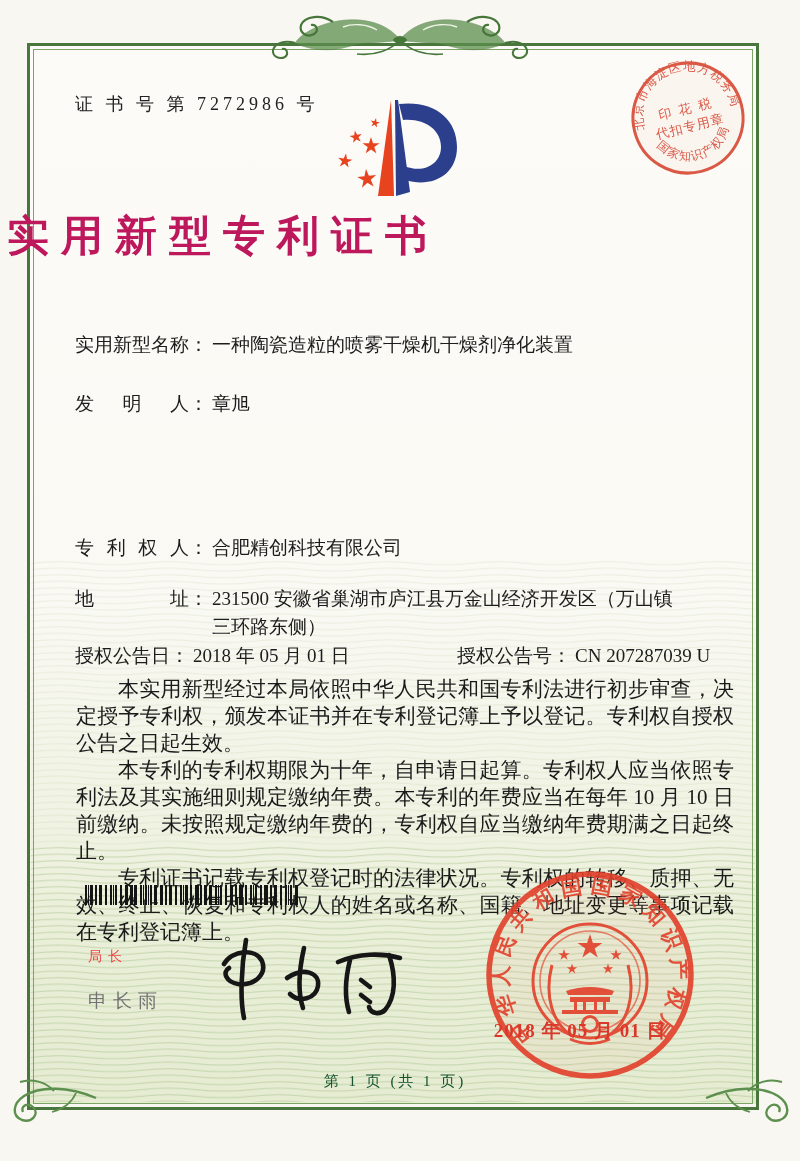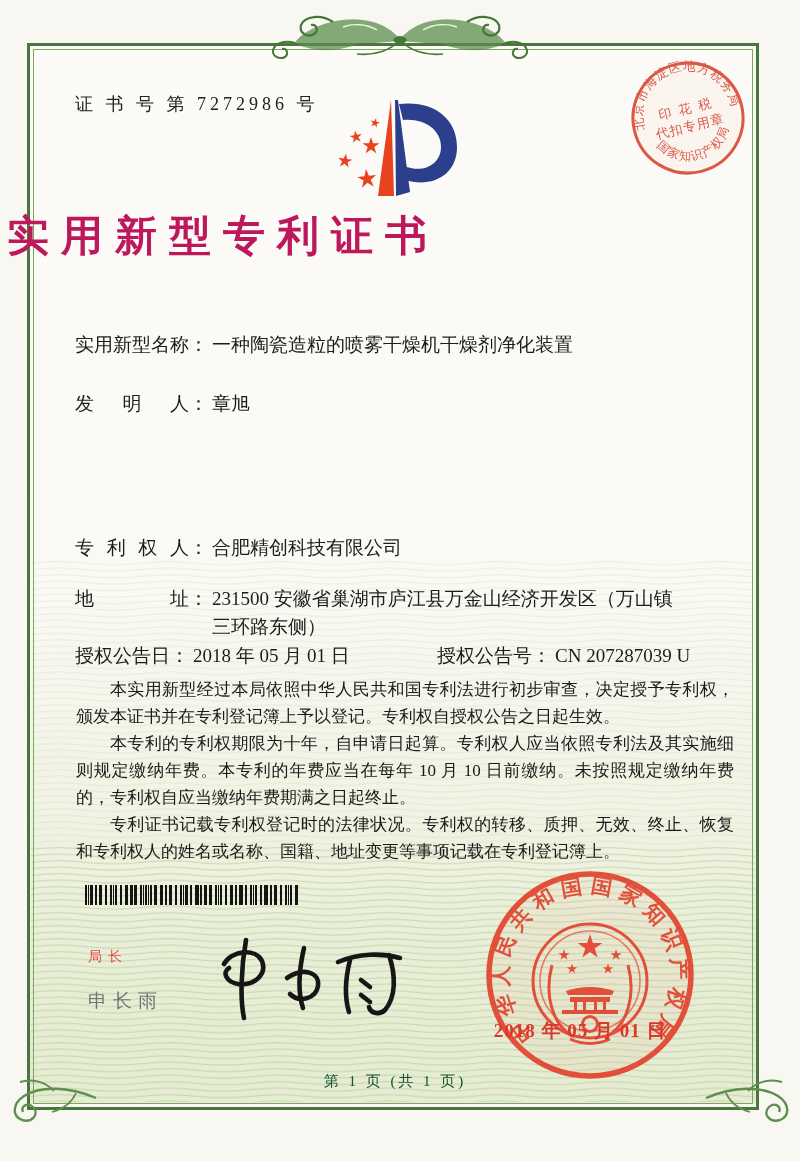--- a/index.html
+++ b/index.html
@@ -12,23 +12,23 @@
   .frame-inner{position:absolute;left:3px;top:3px;right:3px;bottom:3px;border:1px solid #7ca465;}
   .cert-no{position:absolute;left:75px;top:92px;font-size:18px;letter-spacing:4px;color:#222;}
   .logo-svg{position:absolute;left:325px;top:90px;}
   .title{position:absolute;left:0;top:208px;width:800px;
          font-size:42px;font-weight:700;letter-spacing:12px;color:#be185d;padding-left:7px;}
   .tax-stamp{position:absolute;left:622px;top:52px;transform:rotate(-14deg);}
   .row{position:absolute;left:75px;right:66px;font-size:19px;color:#1c1c1c;line-height:26px;white-space:nowrap;}
   .row .lbl{display:inline-block;width:114px;text-align:justify;text-align-last:justify;vertical-align:top;}
   .row .colon{display:inline-block;vertical-align:top;}
   .row .val{display:inline-block;vertical-align:top;margin-left:4px;white-space:pre-line;max-width:470px;}
-  .grant-right{position:absolute;left:362px;top:0;white-space:nowrap;}
+  .grant-right{position:absolute;left:382px;top:0;white-space:nowrap;}
   .paras{position:absolute;left:76px;top:676px;width:658px;color:#1a1a1a;}
-  .paras p{margin:0;text-indent:2em;font-size:17px;line-height:27px;text-align:justify;}
+  .paras p{margin:0;text-indent:2em;font-size:21px;line-height:27px;text-align:justify;}
   .barcode{position:absolute;left:85px;top:885px;width:214px;height:20px;
     background:
       repeating-linear-gradient(90deg,#141414 0 2px,rgba(0,0,0,0) 2px 5px),
       repeating-linear-gradient(90deg,#141414 0 1px,rgba(0,0,0,0) 1px 7px),
       repeating-linear-gradient(90deg,rgba(0,0,0,0) 0 3px,#141414 3px 4px,rgba(0,0,0,0) 4px 11px);}
   .director-title{position:absolute;left:88px;top:948px;font-size:14px;letter-spacing:6px;color:#ef4444;}
   .director-name{position:absolute;left:88px;top:988px;font-size:19px;letter-spacing:6px;color:#737373;}
   .signature-svg{position:absolute;left:210px;top:928px;}
   .seal-svg{position:absolute;left:470px;top:855px;}
   .seal-date{position:absolute;left:490px;top:1018px;width:180px;text-align:center;

